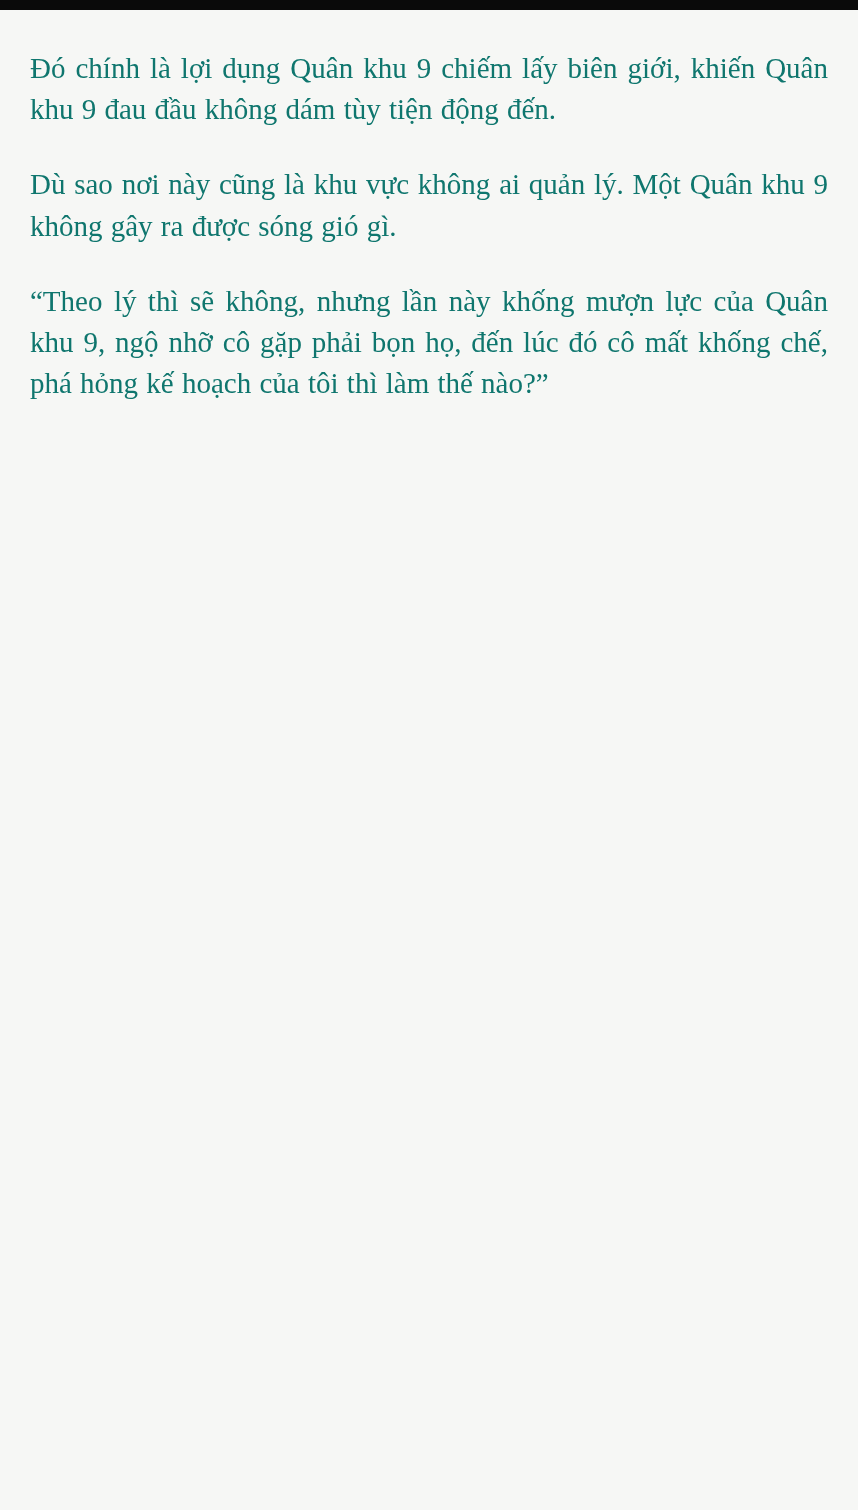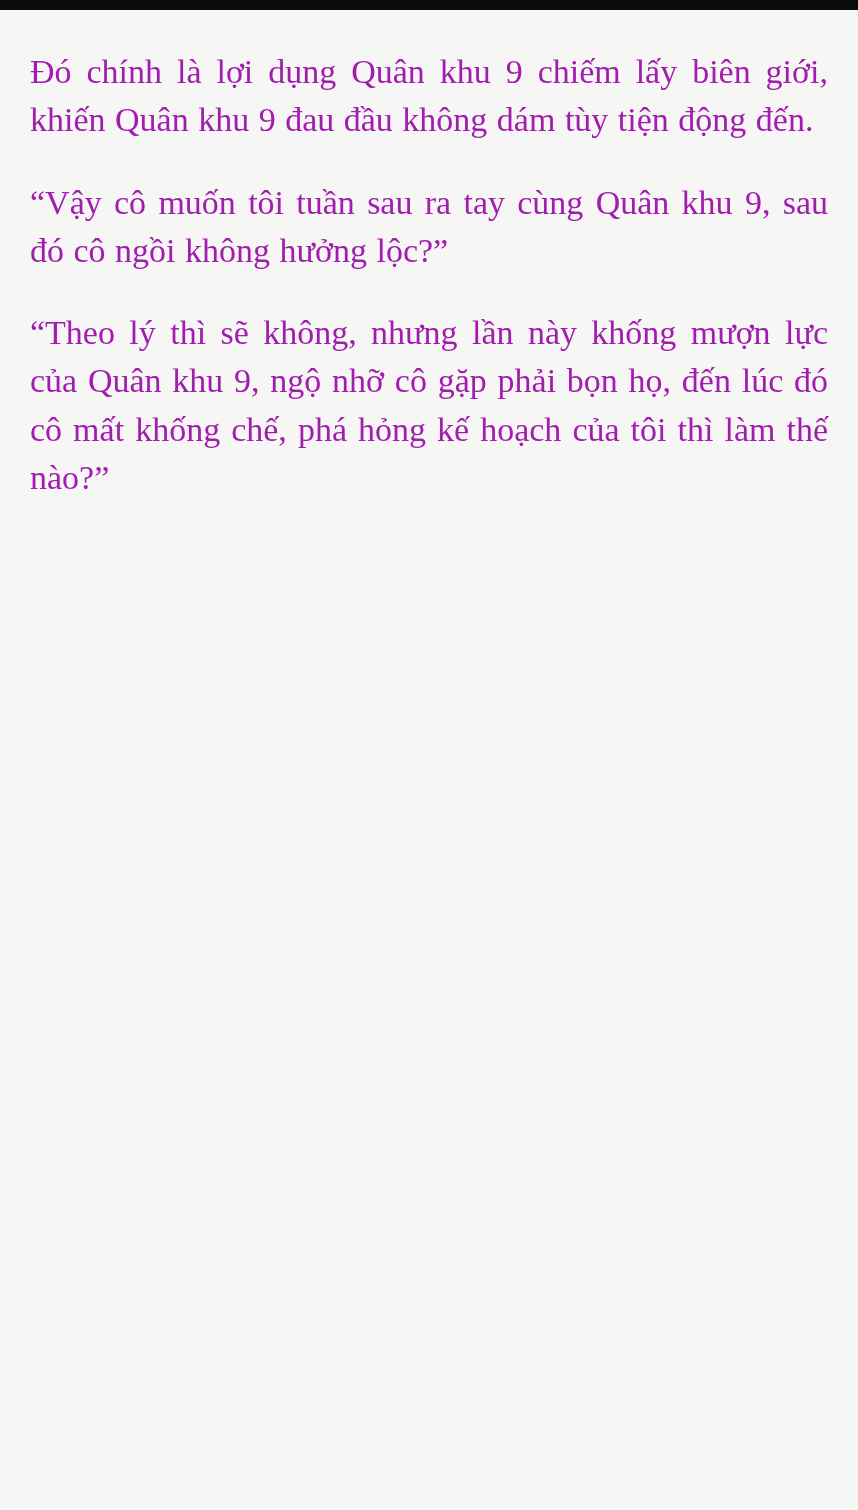--- a/index.html
+++ b/index.html
@@ -25,33 +25,33 @@
     position: absolute;
     top: 10px;
     left: 0;
     width: 858px;
     box-sizing: border-box;
     padding: 38px 30px 0 30px;
   }
   .reader-content p {
     margin: 0 0 34px 0;
     font-family: "Liberation Serif", "DejaVu Serif", serif;
-    font-size: 34px;
+    font-size: 29px;
     line-height: 1.42;
-    color: #a21caf;
+    color: #0f766e;
     text-align: justify;
     text-justify: inter-word;
     word-spacing: 1px;
   }
   .reader-content p:last-child {
     margin-bottom: 0;
   }
 </style>
 </head>
 <body>
 
 <div class="top-bar"></div>
 
 <div class="reader-content">
   <p>Đó chính là lợi dụng Quân khu 9 chiếm lấy biên giới, khiến Quân khu 9 đau đầu không dám tùy tiện động đến.</p>
-  <p>“Vậy cô muốn tôi tuần sau ra tay cùng Quân khu 9, sau đó cô ngồi không hưởng lộc?”</p>
+  <p>Dù sao nơi này cũng là khu vực không ai quản lý. Một Quân khu 9 không gây ra được sóng gió gì.</p>
   <p>“Theo lý thì sẽ không, nhưng lần này khống mượn lực của Quân khu 9, ngộ nhỡ cô gặp phải bọn họ, đến lúc đó cô mất khống chế, phá hỏng kế hoạch của tôi thì làm thế nào?”</p>
 </div>
 
 </body></html>

